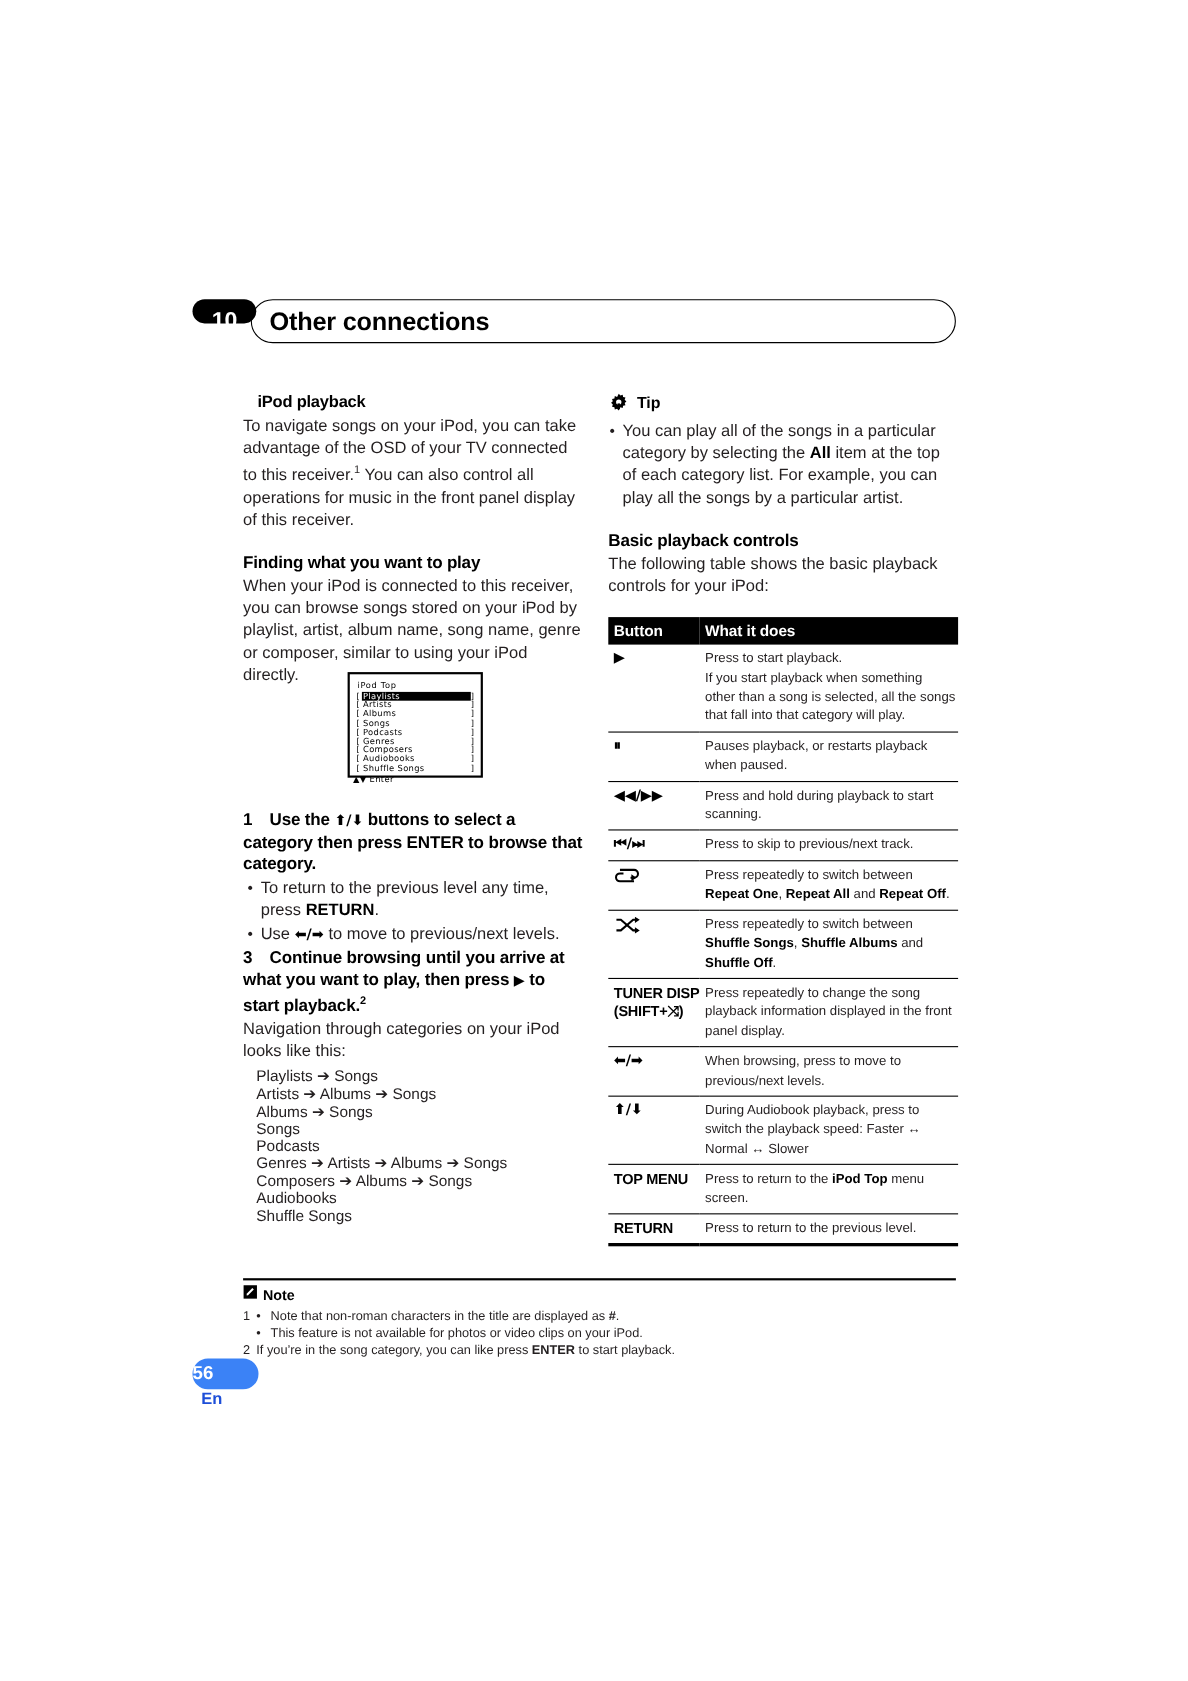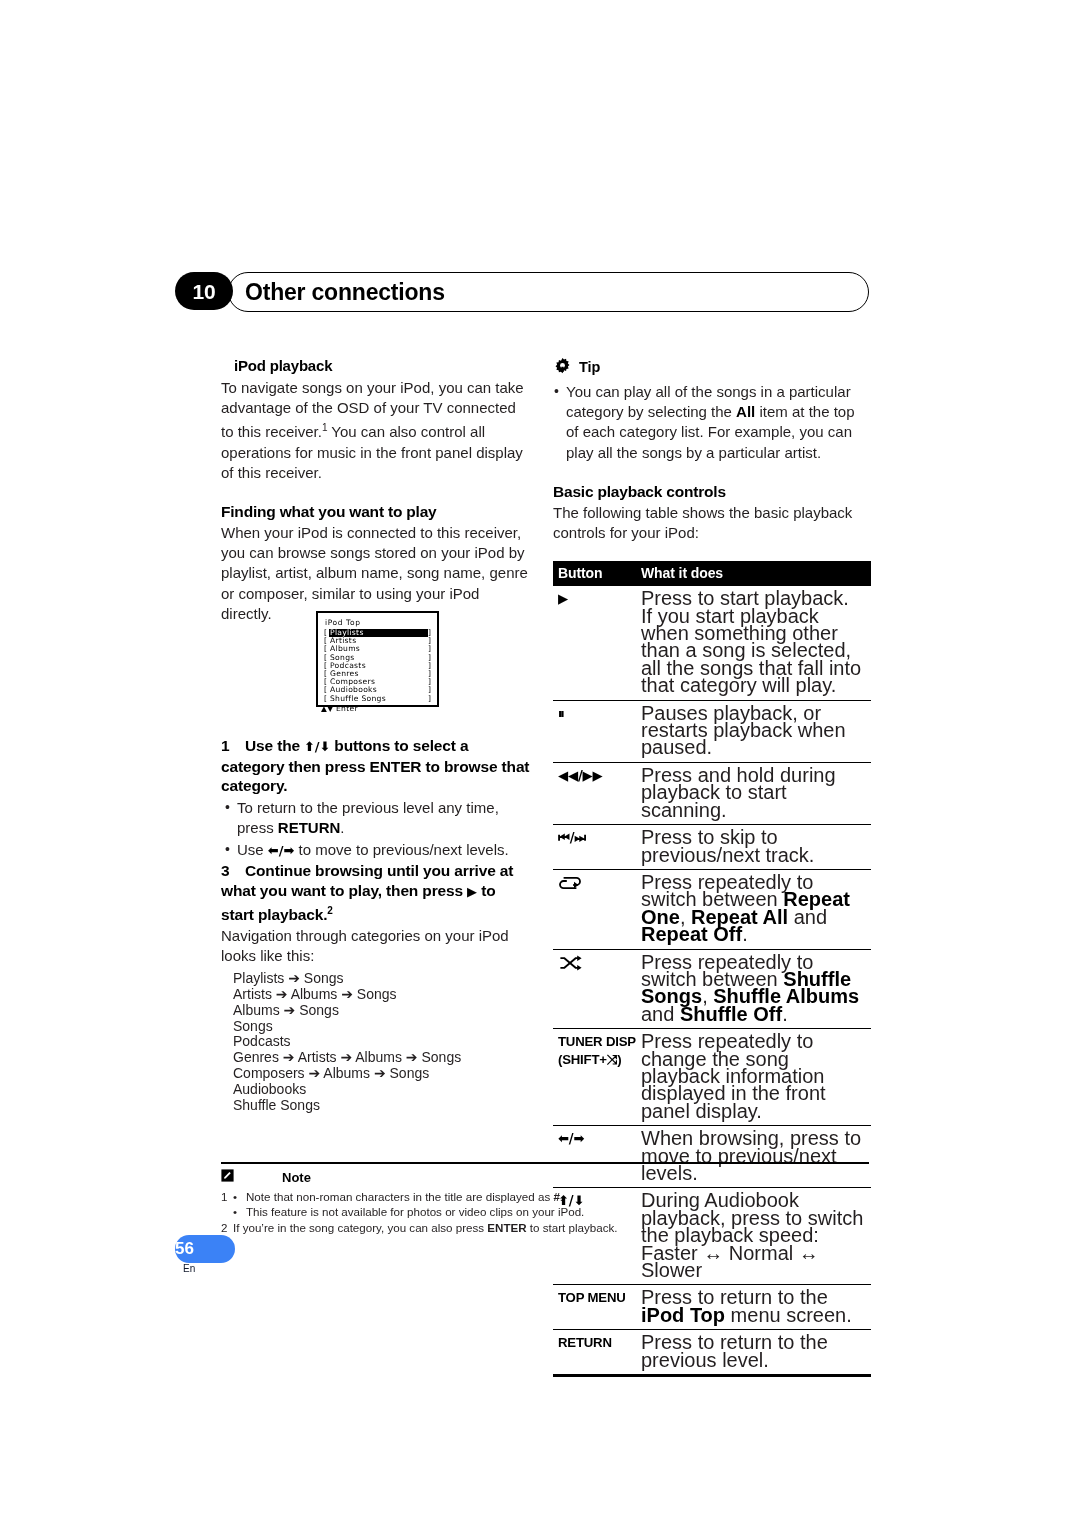--- a/index.html
+++ b/index.html
@@ -26,21 +26,21 @@
   .chapter-header {
     position: absolute;
     left: 175px;
     top: 272px;
     width: 694px;
     height: 40px;
   }
   .chapter-badge {
     position: absolute;
     left: 0; top: 0;
-    width: 58px; height: 38px;
+    width: 58px; height: 22px;
     background: #000;
     border-radius: 20px;
     color: #fff;
     font-weight: bold;
     font-size: 21px;
     line-height: 40px;
     text-align: center;
     letter-spacing: -0.3px;
   }
   .chapter-bar {
@@ -206,21 +206,21 @@
     font-weight: bold;
     text-align: left;
     padding: 4px 0 5px 5px;
     letter-spacing: -0.1px;
   }
   table.controls th.c1 { width: 78px; }
   table.controls td {
     vertical-align: top;
     border-bottom: 1.2px solid #000;
     padding: 4px 2px 5px 5px;
-    font-size: 20px;
+    font-size: 12px;
     line-height: 17.4px;
     color: #231f20;
   }
   table.controls td.btn {
     font-weight: bold;
     color: #000;
     font-size: 13.2px;
     white-space: nowrap;
     letter-spacing: -0.2px;
   }
@@ -251,21 +251,21 @@
     left: 221px;
     top: 1168px;
     width: 660px;
   }
   .note-head {
     display: flex;
     align-items: center;
     gap: 5px;
     margin-bottom: 3px;
   }
-  .note-label { font-size: 13px; font-weight: bold; margin-left: 43px; }
+  .note-label { font-size: 13px; font-weight: bold; }
   .note-line {
     font-size: 11.6px;
     line-height: 15.4px;
     color: #231f20;
     white-space: nowrap;
   }
   .note-line .nn { display: inline-block; width: 12px; }
   .note-line .bl { display: inline-block; width: 13px; text-align: left; }
 
   
@@ -280,22 +280,23 @@
     color: #fff;
     font-weight: bold;
     font-size: 17px;
     line-height: 28px;
     text-align: left;
   }
   .page-lang {
     position: absolute;
     left: 183px;
     top: 1263px;
-    font-size: 10px;
-    color: #0f172a;
+    font-size: 15px;
+    color: #1d4ed8;
+    font-weight: bold;
   }
 </style>
 </head>
 <body>
 
 <div class="page">
 
   <div class="chapter-header">
     <div class="chapter-bar"></div>
     <div class="chapter-badge">10</div>
@@ -493,19 +494,19 @@
       <span>
         <svg width="13" height="13" viewBox="0 0 16 16">
           <rect x="0.5" y="0.5" width="15" height="15" fill="#000"></rect>
           <path d="M4 12l1.6-.4L12 5.2 10.4 3.6 4 10z" fill="#fff"></path>
         </svg>
       </span>
       <span class="note-label">Note</span>
     </div>
     <div class="note-line"><span class="nn">1</span><span class="bl">•</span><span>Note that non-roman characters in the title are displayed as </span><b>#</b><span>.</span></div>
     <div class="note-line"><span class="nn"></span><span class="bl">•</span><span>This feature is not available for photos or video clips on your iPod.</span></div>
-    <div class="note-line"><span class="nn">2</span><span>If you’re in the song category, you can also press </span><b>ENTER</b><span> to start playback.</span></div>
+    <div class="note-line"><span class="nn">2</span><span>If you’re in the song category, you can like press </span><b>ENTER</b><span> to start playback.</span></div>
   </div>
 
   <div class="page-badge">56</div>
   <div class="page-lang">En</div>
 
 </div>
 
 </body></html>

